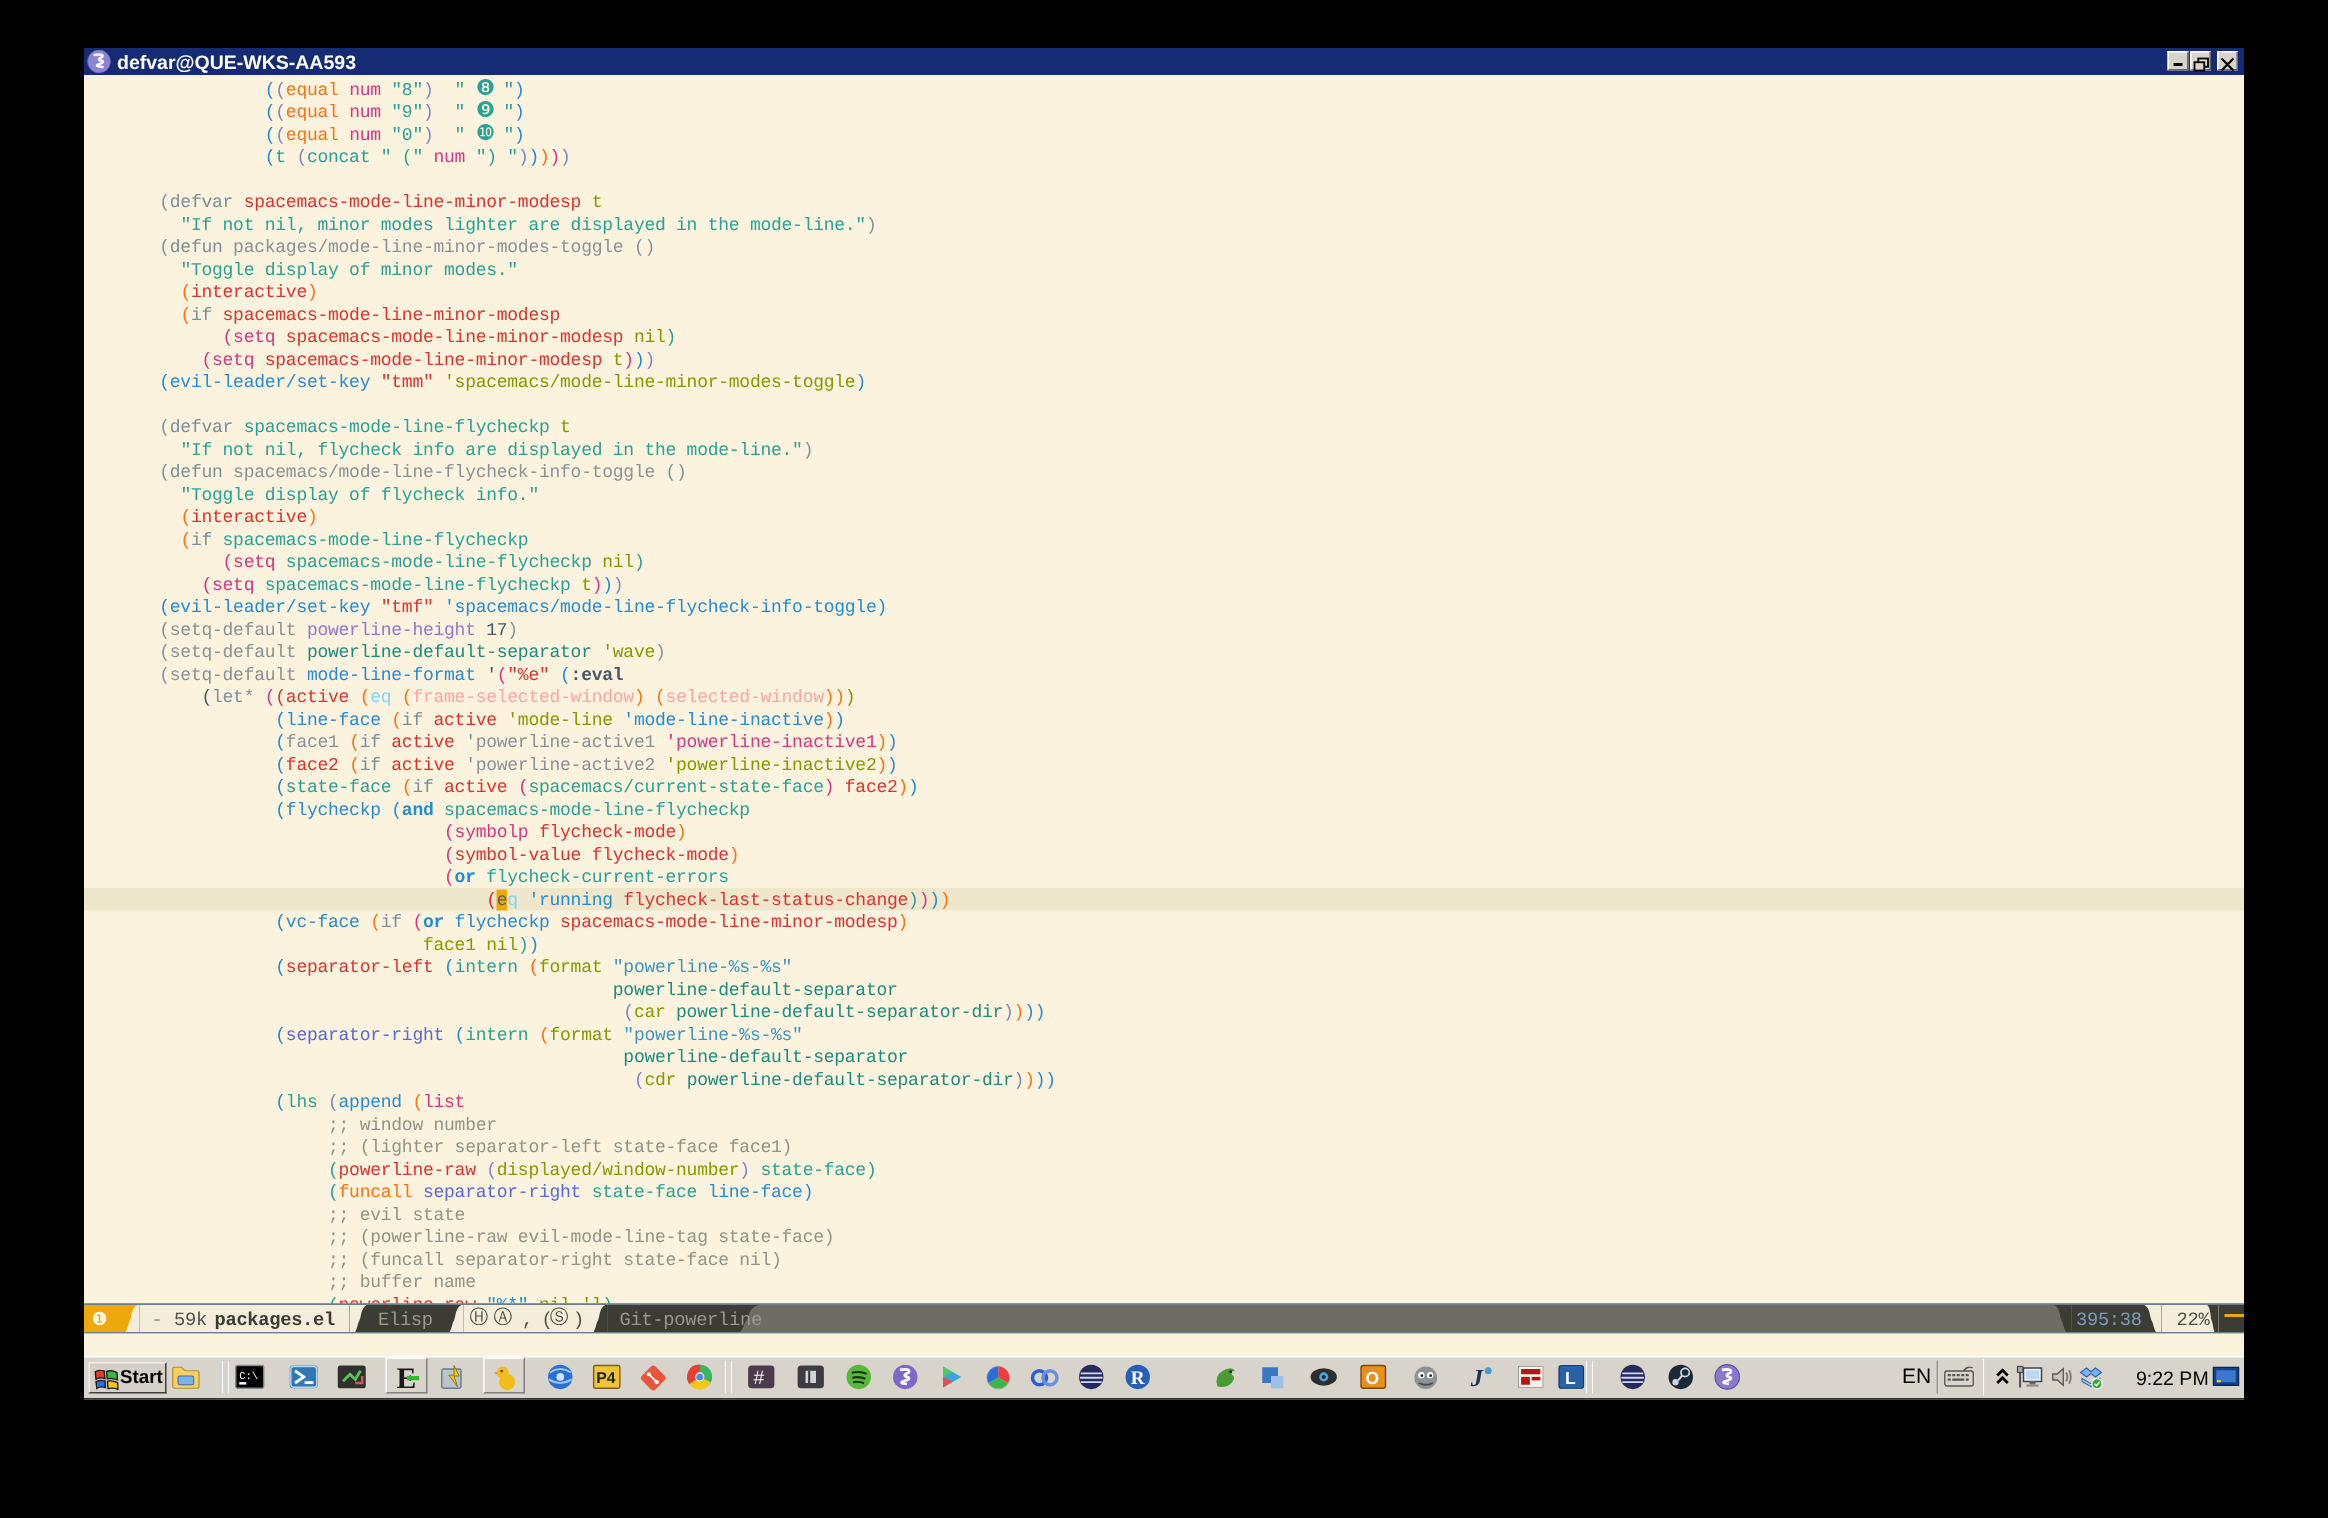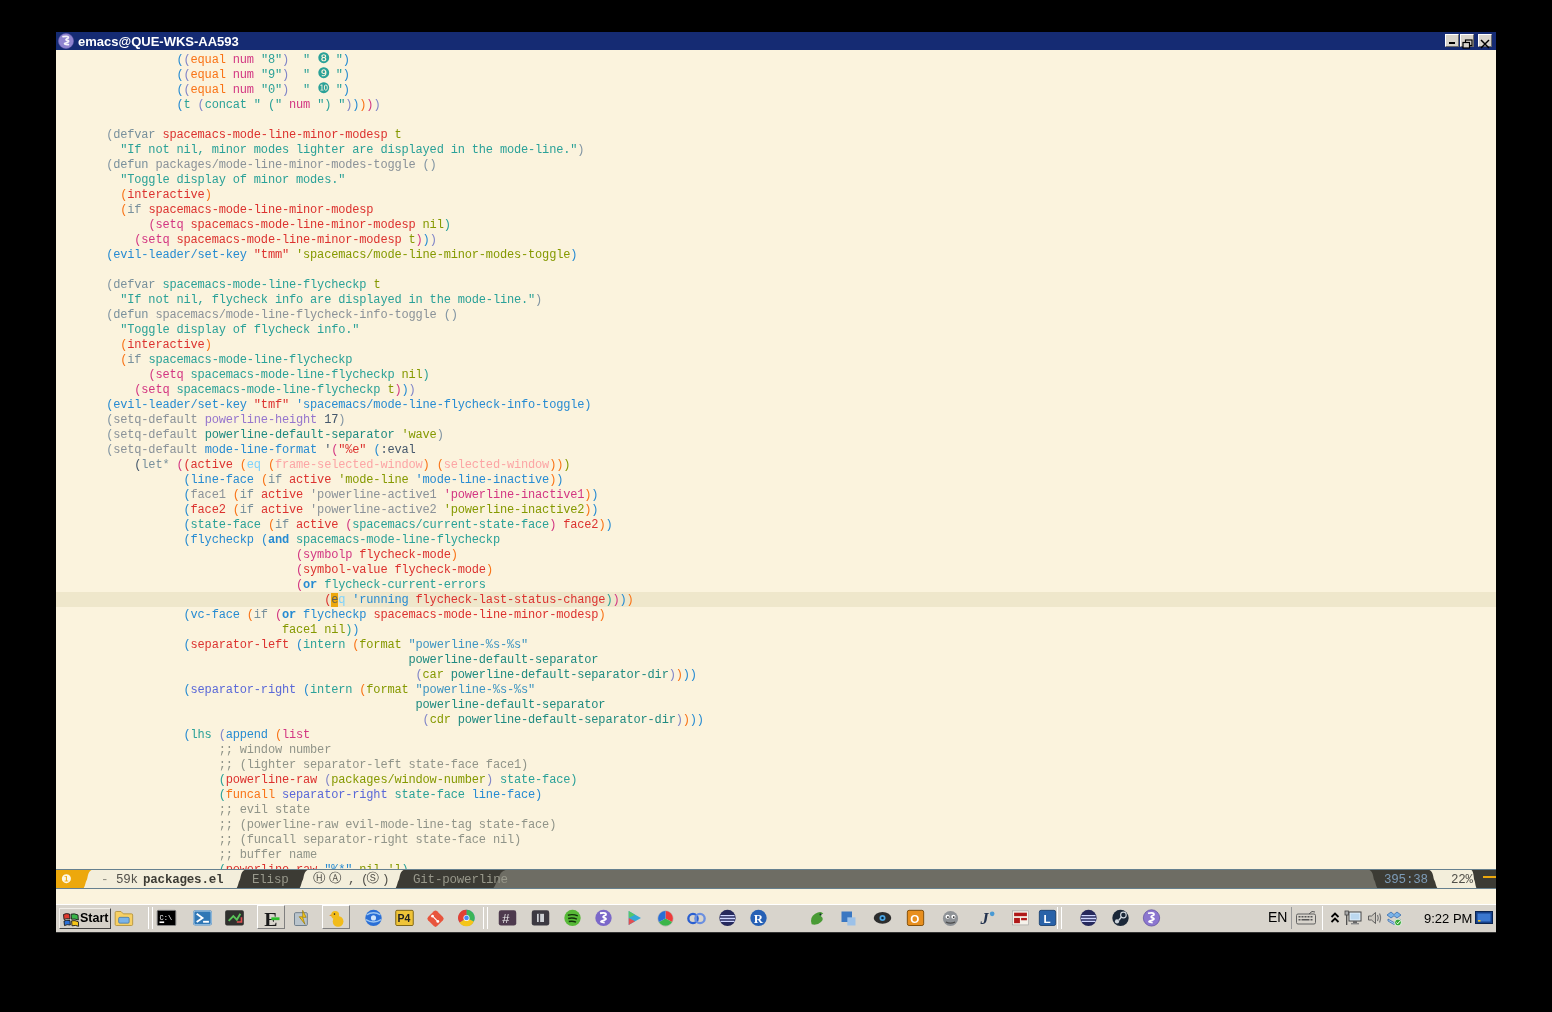--- a/index.html
+++ b/index.html
@@ -1,37 +1,37 @@
 <!DOCTYPE html>
 <html><head><meta charset="utf-8"><style>
 *{margin:0;padding:0;box-sizing:border-box}
 body{width:1552px;height:1012px;background:#000;position:relative;overflow:hidden}
 #code{position:absolute;left:64px;top:52.5px;font:12px/15px "Liberation Mono";letter-spacing:-0.17px;white-space:pre;color:#556b72}
 #code .b{color:#268bd2} #code .t{color:#2aa198} #code .m{color:#d33682}
 #code .r{color:#dc322f} #code .o{color:#f97316} #code .g{color:#859900}
-#code .v{color:#8085c8} #code .k{color:#44576b} #code .K{color:#44576b;font-weight:normal}
+#code .v{color:#8085c8} #code .k{color:#44576b} #code .K{color:#44576b;font-weight:bold}
 #code .s{color:#8295a3} #code .S{color:#78909c;font-weight:normal}
 #code .y{color:#8a9299} #code .c{color:#909489} #code .B{color:#268bd2;font-weight:bold}
 #code .w{color:#9575cd} #code .u{color:#3d95c2}
 #code .d{color:#1f8a80} #code .i{color:#5968d8}
 #code .e{color:#fca5a5} #code .M{color:#7dd3fc;font-weight:normal}
 #code .X{background:#eda80c;color:#5f5f54}
 #code .D{color:#2aa198;font-size:14.5px;line-height:1px;letter-spacing:-1.5px}
 .mlt{position:absolute;font:12.5px/16px "Liberation Mono";letter-spacing:-0.2px;white-space:pre}
 </style></head><body>
 
 <div style="position:absolute;left:56px;top:32px;width:1440px;height:872px;background:#fbf3dd"></div>
 
 <div style="position:absolute;left:56px;top:32px;width:1440px;height:17.5px;background:#152b73"></div>
 <div style="position:absolute;left:58px;top:33px;width:16px;height:16px"><svg width="16" height="16" viewBox="0 0 16 16">
       <circle cx="8" cy="8" r="7.6" fill="#8f84cf"></circle>
       <circle cx="8" cy="8" r="7.6" fill="none" stroke="#6e63b8" stroke-width="0.5"></circle>
       <path d="M5,3.6 Q11.5,2.6 10.2,5 Q6.2,6.6 9.4,7.4 Q12.6,8.2 7.6,10 Q4.6,11 10.4,11.6" stroke="#f4f2fa" stroke-width="1.7" fill="none" stroke-linecap="round"></path>
     </svg></div>
-<div style="position:absolute;left:78px;top:34px;font:bold 13px 'Liberation Sans';color:#fff">emacs@QUE-WKS-AA593</div>
+<div style="position:absolute;left:78px;top:34px;font:bold 13px 'Liberation Sans';color:#fff">defvar@QUE-WKS-AA593</div>
 
 <div class="tbtn" style="position:absolute;left:1445px;top:34px;width:14px;height:12.5px;background:#d8d4cc;border:1px solid;border-color:#fff #6a6a6a #6a6a6a #fff">
     <div style="position:absolute;left:2.5px;bottom:1.5px;width:6px;height:2px;background:#000"></div>
   </div>
 <div class="tbtn" style="position:absolute;left:1460px;top:34px;width:14px;height:12.5px;background:#d8d4cc;border:1px solid;border-color:#fff #6a6a6a #6a6a6a #fff"><svg width="12" height="10" viewBox="0 0 12 10" style="margin:0.5px">
       <rect x="3.5" y="1" width="6.5" height="5.5" fill="none" stroke="#000" stroke-width="1.2"></rect>
       <rect x="1" y="3.5" width="6.5" height="5.5" fill="#d8d4cc" stroke="#000" stroke-width="1.2"></rect>
     </svg></div>
 <div class="tbtn" style="position:absolute;left:1477.5px;top:34px;width:14.5px;height:12.5px;background:#d8d4cc;border:1px solid;border-color:#fff #6a6a6a #6a6a6a #fff"><svg width="12" height="10" viewBox="0 0 12 10" style="margin:0.5px">
       <path d="M2,1 L10,9 M10,1 L2,9" stroke="#000" stroke-width="1.5"></path>
@@ -81,21 +81,21 @@
                                <span class="g">face1</span> <span class="g">nil</span><span class="t">)</span><span class="b">)</span>
                  <span class="b">(</span><span class="r">separator-left</span> <span class="b">(</span><span class="t">intern</span> <span class="o">(</span><span class="g">format</span> <span class="u">"powerline-%s-%s"</span>
                                                  <span class="d">powerline-default-separator</span>
                                                   <span class="v">(</span><span class="g">car</span> <span class="d">powerline-default-separator-dir</span><span class="v">)</span><span class="o">)</span><span class="b">)</span><span class="b">)</span>
                  <span class="b">(</span><span class="i">separator-right</span> <span class="b">(</span><span class="t">intern</span> <span class="o">(</span><span class="g">format</span> <span class="u">"powerline-%s-%s"</span>
                                                   <span class="d">powerline-default-separator</span>
                                                    <span class="v">(</span><span class="g">cdr</span> <span class="d">powerline-default-separator-dir</span><span class="v">)</span><span class="o">)</span><span class="b">)</span><span class="b">)</span>
                  <span class="b">(</span><span class="t">lhs</span> <span class="v">(</span><span class="b">append</span> <span class="o">(</span><span class="m">list</span>
                       <span class="c">;; window number</span>
                       <span class="c">;; (lighter separator-left state-face face1)</span>
-                      <span class="t">(</span><span class="r">powerline-raw</span> <span class="v">(</span><span class="g">packages/window-number</span><span class="v">)</span> <span class="t">state-face</span><span class="t">)</span>
+                      <span class="t">(</span><span class="r">powerline-raw</span> <span class="v">(</span><span class="g">displayed/window-number</span><span class="v">)</span> <span class="t">state-face</span><span class="t">)</span>
                       <span class="t">(</span><span class="o">funcall</span> <span class="i">separator-right</span> <span class="t">state-face</span> <span class="b">line-face</span><span class="b">)</span>
                       <span class="c">;; evil state</span>
                       <span class="c">;; (powerline-raw evil-mode-line-tag state-face)</span>
                       <span class="c">;; (funcall separator-right state-face nil)</span>
                       <span class="c">;; buffer name</span>
                       <span class="t">(</span><span class="r">powerline-raw</span> <span class="b">"%*"</span> <span class="g">nil</span> <span class="g">'l</span><span class="t">)</span></pre>
 </div>
 
 <div style="position:absolute;left:56px;top:869px;width:1440px;height:20px;background:#6e6d64;border-top:1.5px solid #66808f;border-bottom:1.5px solid #66808f;box-sizing:border-box;overflow:hidden">
  <div style="position:absolute;left:0;top:0;width:26px;height:21px;background:#eda80c"></div>

